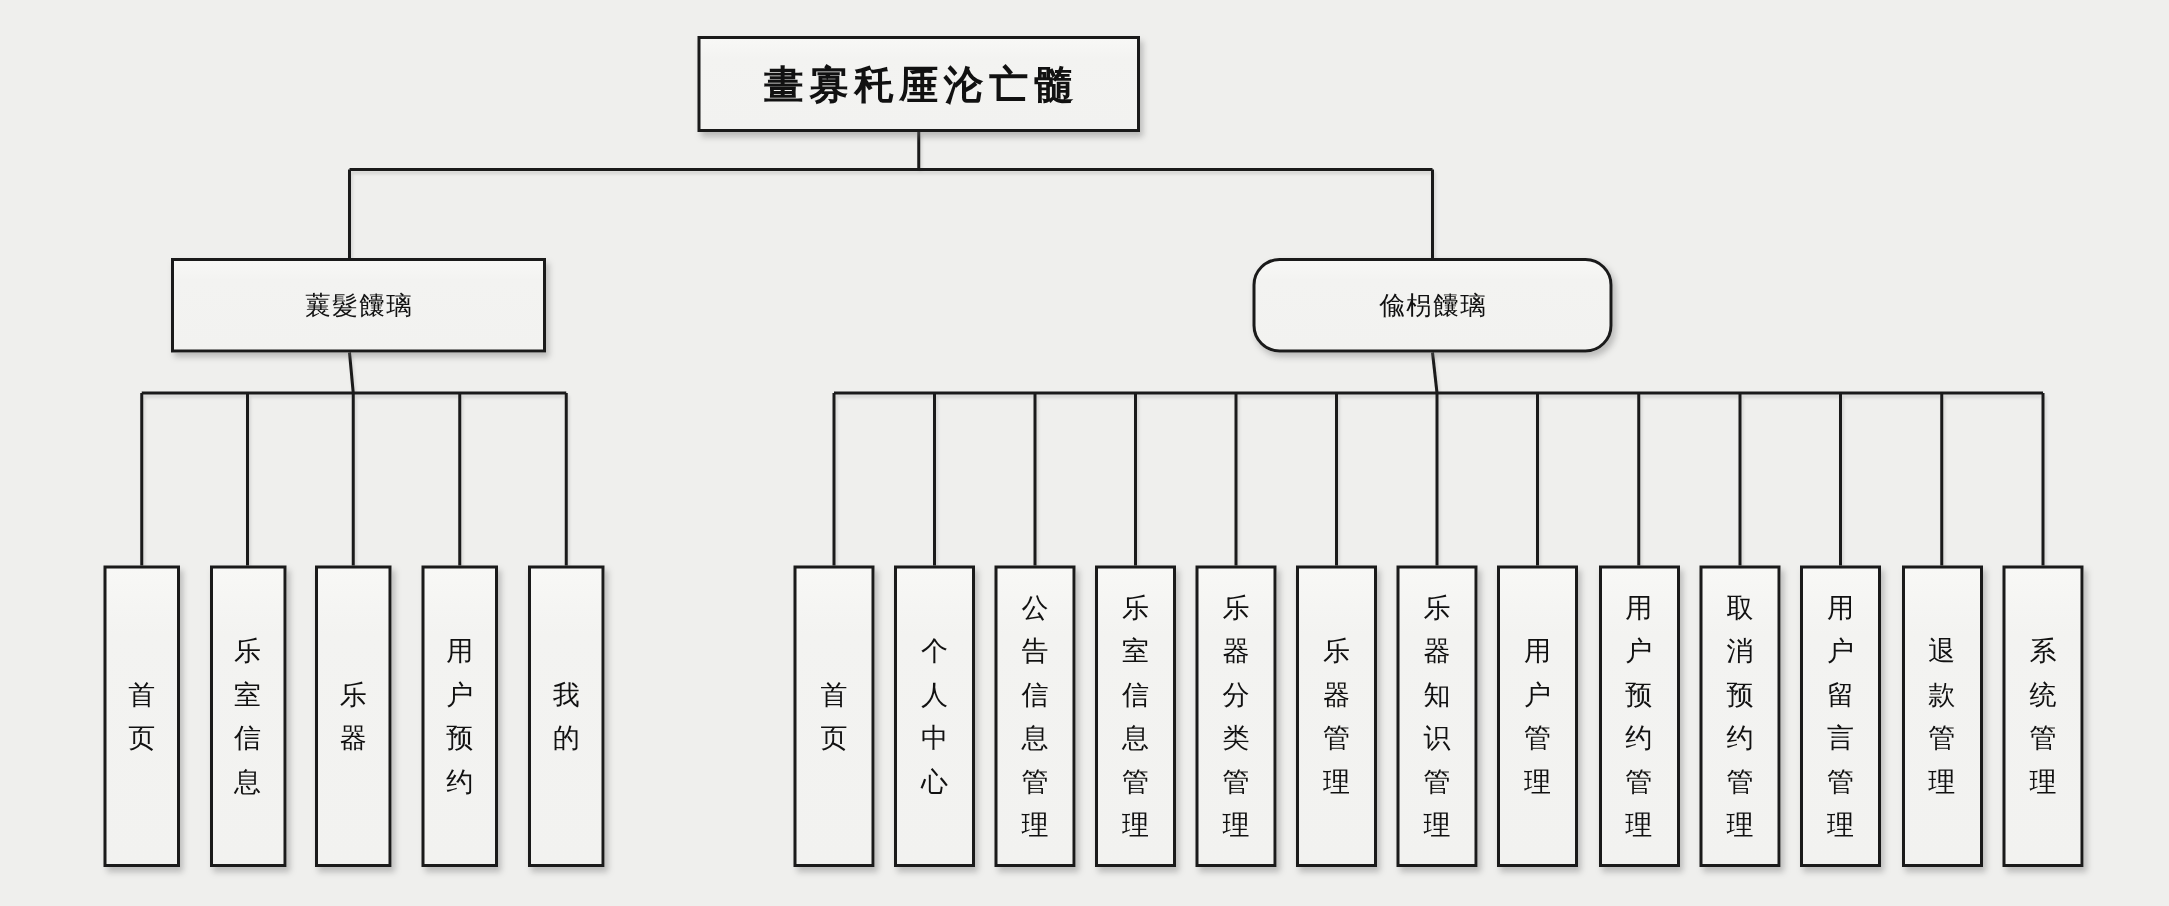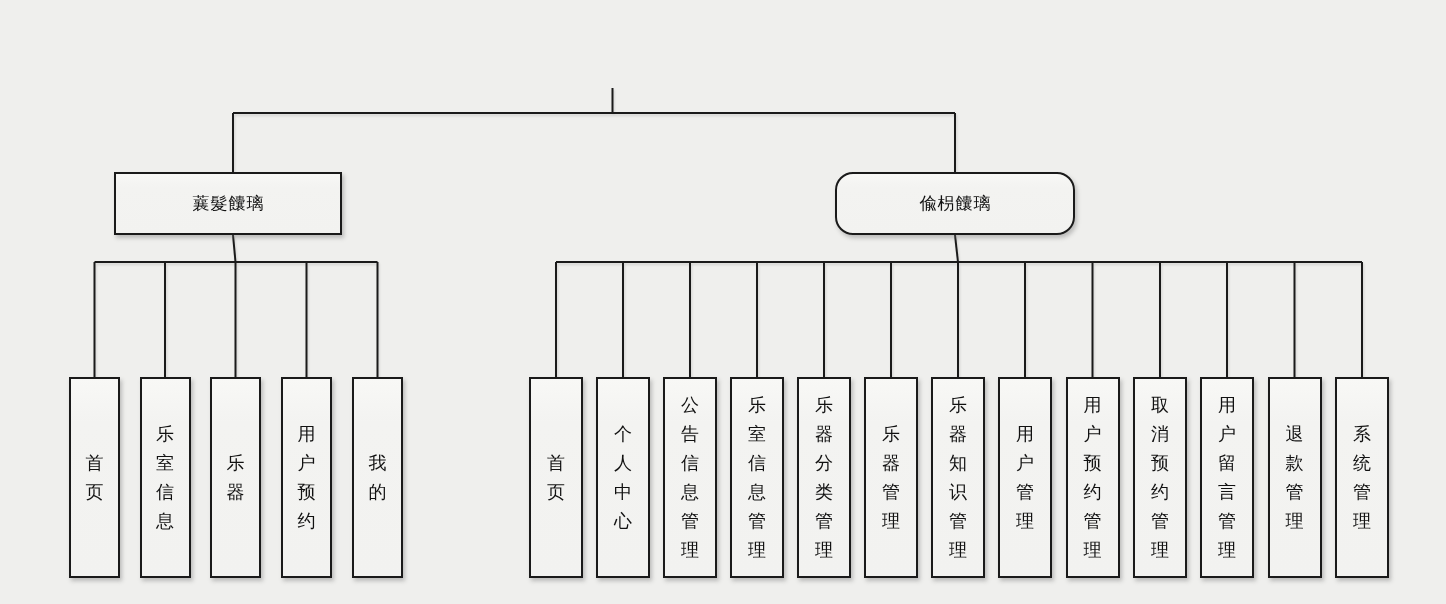--- a/index.html
+++ b/index.html
@@ -79,22 +79,25 @@
       <line x1="824" y1="262" x2="824" y2="377" stroke="#1a1a1a" stroke-width="2"></line>
       <line x1="891" y1="262" x2="891" y2="377" stroke="#1a1a1a" stroke-width="2"></line>
       <line x1="958" y1="262" x2="958" y2="377" stroke="#1a1a1a" stroke-width="2"></line>
       <line x1="1025" y1="262" x2="1025" y2="377" stroke="#1a1a1a" stroke-width="2"></line>
       <line x1="1092.5" y1="262" x2="1092.5" y2="377" stroke="#1a1a1a" stroke-width="2"></line>
       <line x1="1160" y1="262" x2="1160" y2="377" stroke="#1a1a1a" stroke-width="2"></line>
       <line x1="1227" y1="262" x2="1227" y2="377" stroke="#1a1a1a" stroke-width="2"></line>
       <line x1="1294.5" y1="262" x2="1294.5" y2="377" stroke="#1a1a1a" stroke-width="2"></line>
       <line x1="1362" y1="262" x2="1362" y2="377" stroke="#1a1a1a" stroke-width="2"></line>
     </svg>
+  <div class="node title-node" style="left: 465px; top: 24px; width: 295px; height: 64px;">
+    <span>畫寡秅厜沦亡髓</span>
+  </div>
   <div id="nodes">
-      <div class="node branch-node" style="left: 114px; top: 172px; width: 228px; height: 63px;">
+      <div class="node branch-node" style="left: 114px; top: 172px; width: 250px; height: 63px;">
         <span>蘘髮饢璃</span>
       </div>
       <div class="node leaf-node" style="left: 69px; top: 377px; width: 51px; height: 201px;">
         <div class="leaf-label">
           <span>首</span>
           <span>页</span>
         </div>
       </div>
       <div class="node leaf-node" style="left: 139.5px; top: 377px; width: 51px; height: 201px;">
         <div class="leaf-label">

